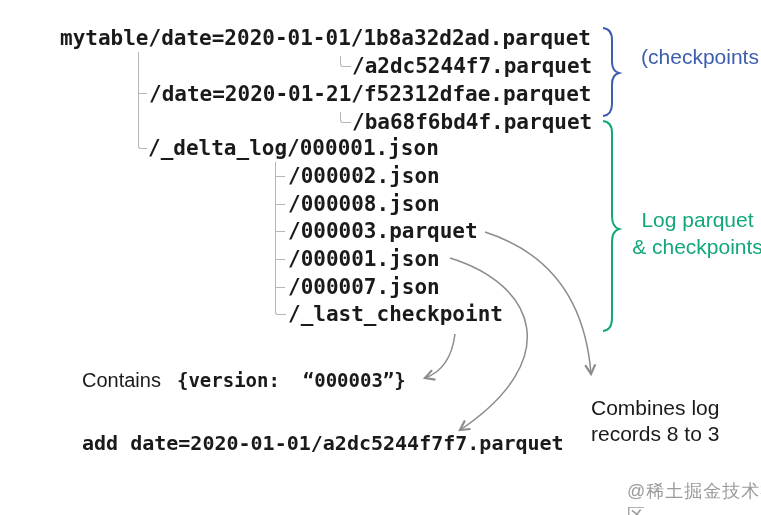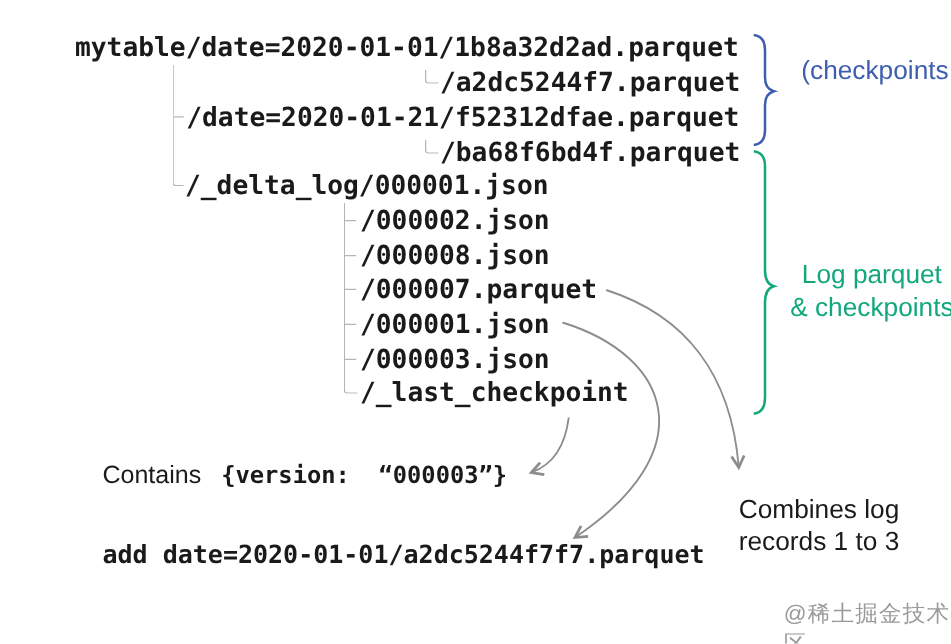--- a/index.html
+++ b/index.html
@@ -39,23 +39,23 @@
 <div class="canvas">
 
   <div>
     <div class="tree-row mono" style="left:28px;top:24px">mytable/date=2020-01-01/1b8a32d2ad.parquet</div>
     <div class="tree-row mono" style="left:320px;top:52px">/a2dc5244f7.parquet</div>
     <div class="tree-row mono" style="left:117px;top:80px">/date=2020-01-21/f52312dfae.parquet</div>
     <div class="tree-row mono" style="left:320px;top:108px">/ba68f6bd4f.parquet</div>
     <div class="tree-row mono" style="left:116px;top:134px">/_delta_log/000001.json</div>
     <div class="tree-row mono" style="left:256px;top:162px">/000002.json</div>
     <div class="tree-row mono" style="left:256px;top:190px">/000008.json</div>
-    <div class="tree-row mono" style="left:256px;top:217px">/000007.parquet</div>
+    <div class="tree-row mono" style="left:256px;top:217px">/000003.parquet</div>
     <div class="tree-row mono" style="left:256px;top:245px">/000001.json</div>
-    <div class="tree-row mono" style="left:256px;top:273px">/000003.json</div>
+    <div class="tree-row mono" style="left:256px;top:273px">/000007.json</div>
     <div class="tree-row mono" style="left:256px;top:300px">/_last_checkpoint</div>
 
     <div class="conn elbow" style="left:106px;top:52px;width:8px;height:96px"></div>
     <div class="conn tick" style="left:107px;top:93px;width:8px;height:0"></div>
     <div class="conn elbow" style="left:308px;top:56px;width:10px;height:10px"></div>
     <div class="conn elbow" style="left:308px;top:112px;width:10px;height:10px"></div>
     <div class="conn elbow" style="left:243px;top:162px;width:10px;height:152px"></div>
     <div class="conn tick" style="left:244px;top:176px;width:9px;height:0"></div>
     <div class="conn tick" style="left:244px;top:204px;width:9px;height:0"></div>
     <div class="conn tick" style="left:244px;top:231px;width:9px;height:0"></div>
@@ -85,21 +85,21 @@
     <div>&amp; checkpoints</div>
   </div>
 
   <div class="contains-line">
     <span>Contains</span>
     <span class="mono code">{version:  “000003”}</span>
   </div>
 
   <div class="combines">
     <div>Combines log</div>
-    <div>records 1 to 3</div>
+    <div>records 8 to 3</div>
   </div>
 
   <div class="transactions">
     <div class="mono op">add date=2020-01-01/a2dc5244f7f7.parquet</div>
   </div>
 
   <div class="watermark">@稀土掘金技术社区</div>
 
 </div>
 

